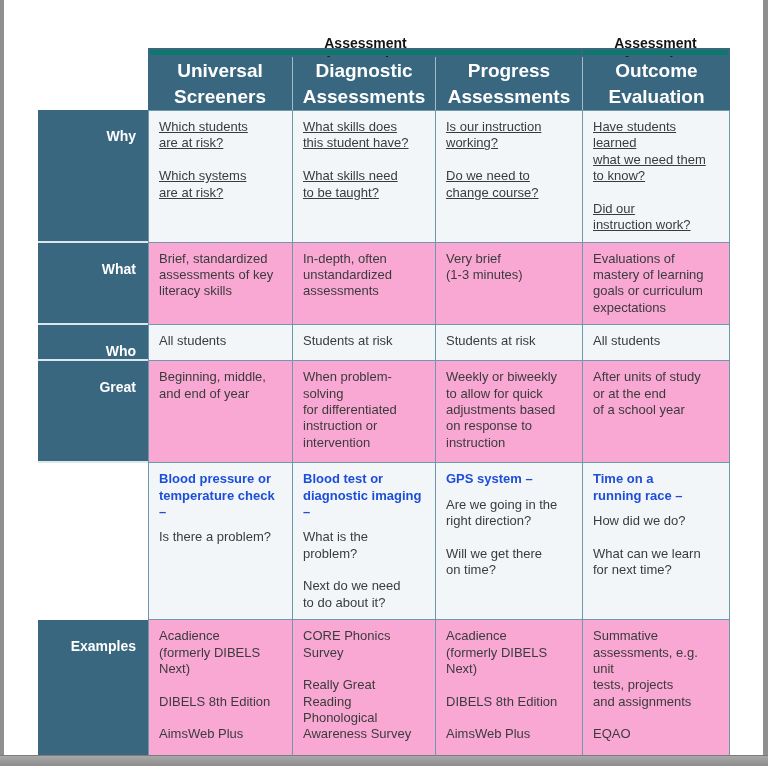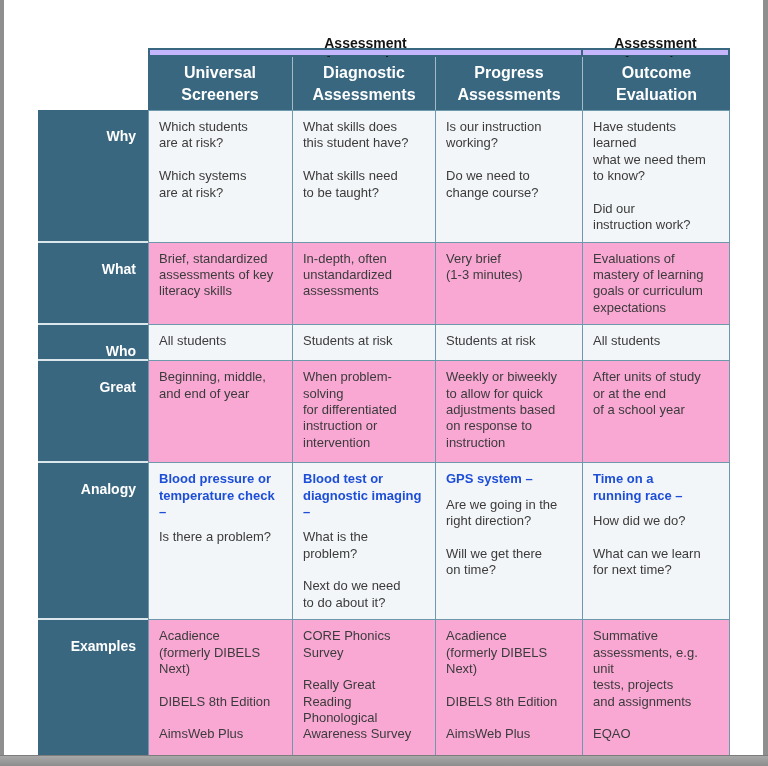--- a/index.html
+++ b/index.html
@@ -33,37 +33,37 @@
     grid-template-columns: 110px 145px 143px 147px 147px;
     grid-template-rows: 47px 53px
       minmax(110px, auto) minmax(80px, auto) minmax(32px, auto)
       minmax(102px, auto) minmax(126px, auto) minmax(169px, auto);
   }
   .matrix > div { box-sizing: border-box; }
 
   .corner { background: #ffffff; }
 
   .group-hdr {
-    background: #c4b5fd;
+    background: #0f766e;
     border: 2px solid #3A6780;
     color: #141414;
     font-weight: bold;
     font-size: 14px;
     line-height: 1.3;
     display: flex; align-items: center; justify-content: center;
     margin-top: 38px;
   }
   .group-hdr.gh-right { border-left: 0; }
   .group-hdr .it { font-style: italic; }
 
   .col-hdr {
     background: #3A6780;
     color: #ffffff;
     font-weight: bold;
-    font-size: 16px;
+    font-size: 19px;
     line-height: 1.32;
     display: flex; align-items: center; justify-content: center;
     text-align: center;
     white-space: pre-line;
   }
   .col-hdr.sep { border-right: 1px solid rgba(255,255,255,0.55); }
 
   .row-label {
     background: #3A6780;
     color: #ffffff;
@@ -77,21 +77,21 @@
 
   .cell {
     padding: 8px 8px 8px 10px;
     color: #3b3b3b;
     font-size: 13px;
     line-height: 1.26;
     border-right: 1px solid #6E98AB;
     border-bottom: 1px solid #6E98AB;
   }
   .cell.cfirst { border-left: 1px solid #6E98AB; }
-  .cell.ctop   { border-top: 1px solid #6E98AB; }
+  .cell.ctop   { border-top: 1px solid #6E98AB; text-decoration: underline; }
   .row-pale   { background: #F3F6F8; }
   .row-tinted { background: #f9a8d4; }
 
   .cell .lead {
     font-weight: bold;
     color: #1d4ed8;
     white-space: pre-line;
     margin-bottom: 9px;
   }
   .cell .body { white-space: pre-line; }
@@ -208,21 +208,20 @@
 of a school year</div>
       </div>
     <div class="cell row-tinted" style="grid-column:4; grid-row:6;">
         <div class="body">Weekly or biweekly
 to allow for quick
 adjustments based
 on response to
 instruction</div>
       </div>
 
-    <div class="row-label" style="grid-column:1; grid-row:7;">Analogy</div>
     <div class="cell cfirst row-pale" style="grid-column:2; grid-row:7;">
         <div class="lead">Blood pressure or
 temperature check –</div>
         <div class="body">Is there a problem?</div>
       </div>
     <div class="cell row-pale" style="grid-column:3; grid-row:7;">
         <div class="lead">Blood test or
 diagnostic imaging –</div>
         <div class="body">What is the
 problem?

